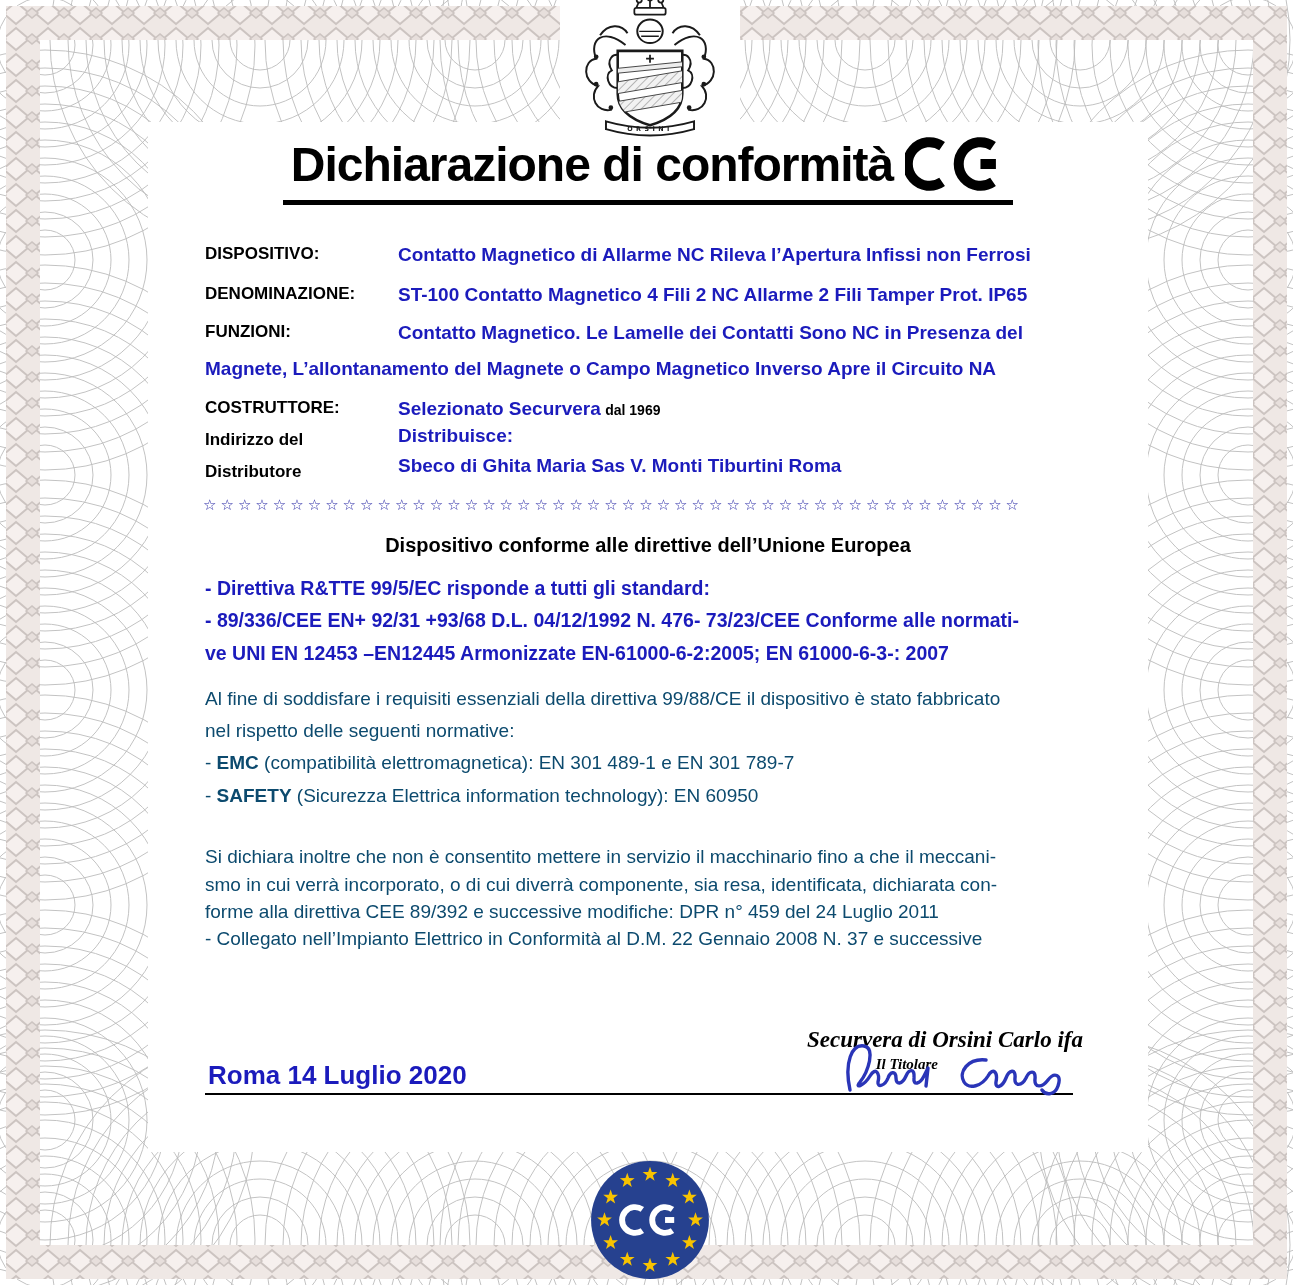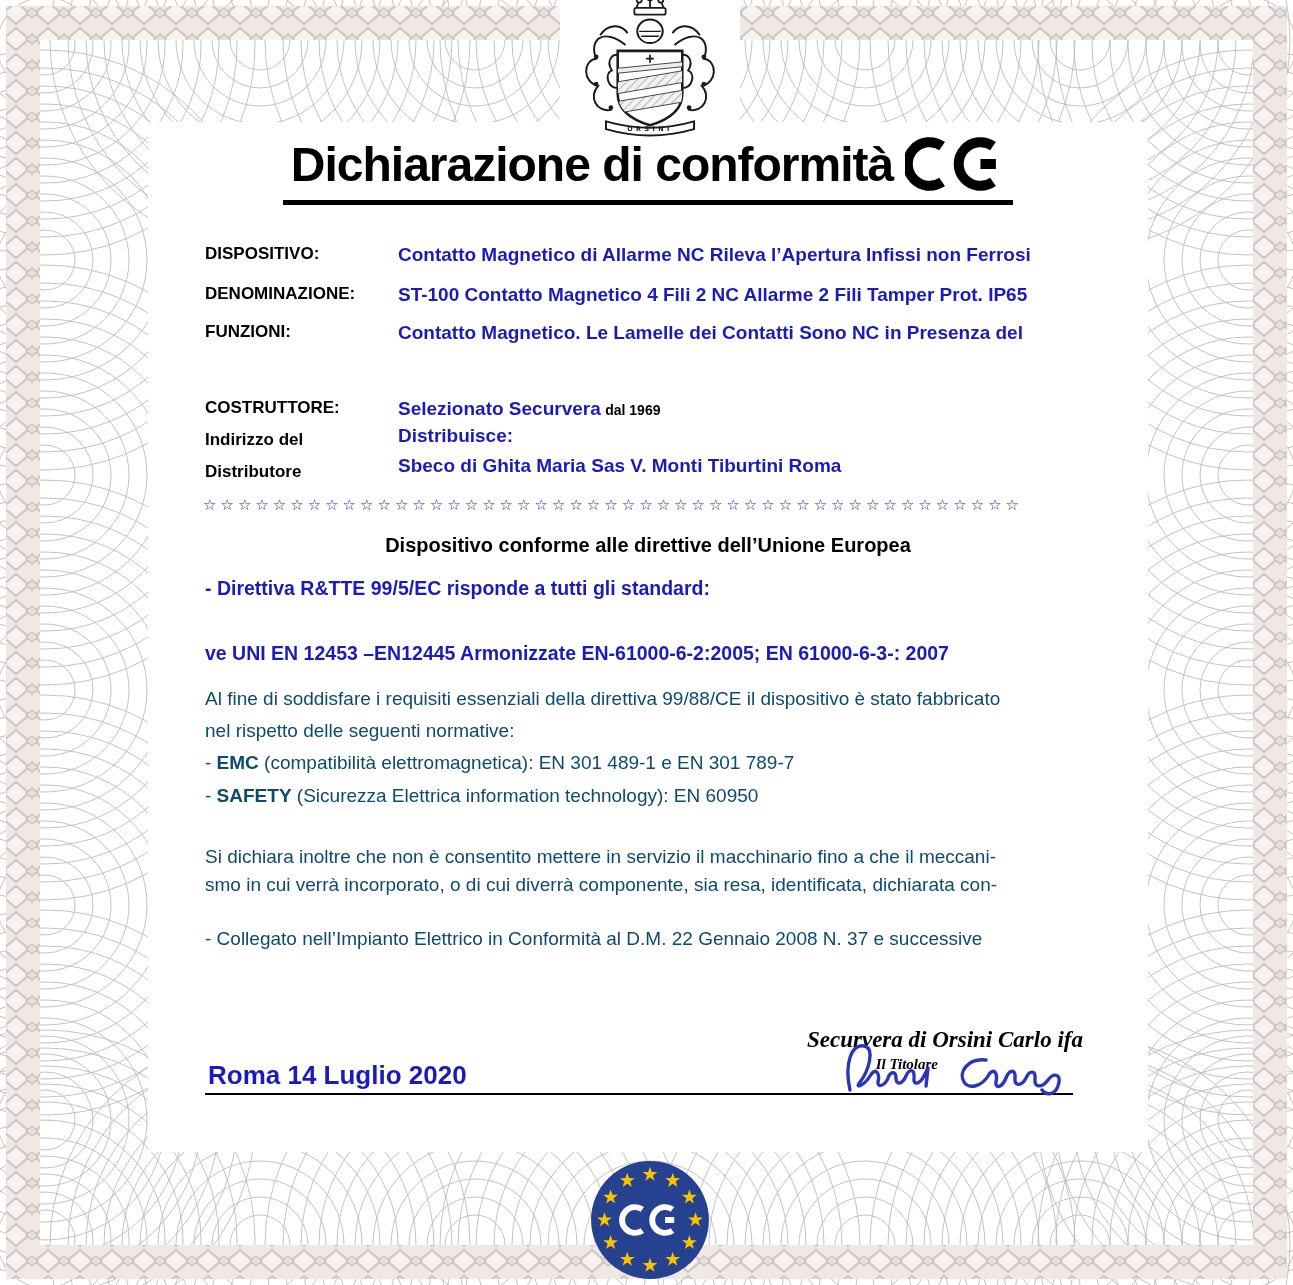--- a/index.html
+++ b/index.html
@@ -201,49 +201,52 @@
   </div>
 
   <div class="abs lbl" style="left:57px; top:122px;">DISPOSITIVO:</div>
   <div class="abs val" style="left:250px; top:122px;">Contatto Magnetico di Allarme NC Rileva l’Apertura Infissi non Ferrosi</div>
 
   <div class="abs lbl" style="left:57px; top:162px;">DENOMINAZIONE:</div>
   <div class="abs val" style="left:250px; top:162px;">ST-100 Contatto Magnetico 4 Fili 2 NC Allarme 2 Fili Tamper Prot. IP65</div>
 
   <div class="abs lbl" style="left:57px; top:200px;">FUNZIONI:</div>
   <div class="abs val" style="left:250px; top:200px;">Contatto Magnetico. Le Lamelle dei Contatti Sono NC in Presenza del</div>
+  <div class="abs val" style="left:57px; top:236px;">Magnete, L’allontanamento del Magnete o Campo Magnetico Inverso Apre il Circuito NA</div>
 
   <div class="abs lbl" style="left:57px; top:276px;">COSTRUTTORE:</div>
   <div class="abs" style="left:250px; top:276px;">
     <span class="val">Selezionato Securvera</span>
     <span class="val-suffix">dal 1969</span>
   </div>
   <div class="abs val" style="left:250px; top:303px;">Distribuisce:</div>
   <div class="abs lbl" style="left:57px; top:308px;text-align:right;">Indirizzo del</div>
   <div class="abs lbl" style="left:57px; top:340px;">Distributore</div>
   <div class="abs val" style="left:250px; top:333px;">Sbeco di Ghita Maria Sas V. Monti Tiburtini Roma</div>
 
   <div class="abs stars-row" style="left:55px; top:374px;">☆☆☆☆☆☆☆☆☆☆☆☆☆☆☆☆☆☆☆☆☆☆☆☆☆☆☆☆☆☆☆☆☆☆☆☆☆☆☆☆☆☆☆☆☆☆☆</div>
 
   <div class="abs conf-heading" style="left:0; top:412px;">Dispositivo conforme alle direttive dell’Unione Europea</div>
 
   <div class="abs blue-bold" style="left:57px; top:455px;">- Direttiva R&amp;TTE 99/5/EC risponde a tutti gli standard:</div>
+  <div class="abs blue-bold" style="left:57px; top:487px;">- 89/336/CEE EN+ 92/31 +93/68 D.L. 04/12/1992 N. 476- 73/23/CEE Conforme alle normati-</div>
   <div class="abs blue-bold" style="left:57px; top:520px;">ve UNI EN 12453 –EN12445 Armonizzate EN-61000-6-2:2005; EN 61000-6-3-: 2007</div>
 
   <div class="abs blue-reg" style="left:57px; top:566px;">Al fine di soddisfare i requisiti essenziali della direttiva 99/88/CE il dispositivo è stato fabbricato</div>
   <div class="abs blue-reg" style="left:57px; top:598px;">nel rispetto delle seguenti normative:</div>
   <div class="abs blue-reg" style="left:57px; top:630px;">
     <span>- </span><b>EMC</b><span> (compatibilità elettromagnetica): EN 301 489-1 e EN 301 789-7</span>
   </div>
   <div class="abs blue-reg" style="left:57px; top:663px;">
     <span>- </span><b>SAFETY</b><span> (Sicurezza Elettrica information technology): EN 60950</span>
   </div>
 
   <div class="abs blue-reg" style="left:57px; top:724px;">Si dichiara inoltre che non è consentito mettere in servizio il macchinario fino a che il meccani-</div>
   <div class="abs blue-reg" style="left:57px; top:752px;">smo in cui verrà incorporato, o di cui diverrà componente, sia resa, identificata, dichiarata con-</div>
+  <div class="abs blue-reg" style="left:57px; top:779px;">forme alla direttiva CEE 89/392 e successive modifiche: DPR n° 459 del 24 Luglio 2011</div>
   <div class="abs blue-reg" style="left:57px; top:806px;">- Collegato nell’Impianto Elettrico in Conformità al D.M. 22 Gennaio 2008 N. 37 e successive</div>
 
   <div class="abs sig-company" style="right:65px; top:905px;">Securvera di Orsini Carlo ifa</div>
   <div class="abs sig-role" style="right:210px; top:934px;text-align:center;">Il Titolare</div>
   <svg class="sig-scribble" style="left:688px; top:916px;" width="240" height="62" viewBox="0 0 240 62" aria-hidden="true">
     <g fill="none" stroke="#2a35b8" stroke-width="3.4" stroke-linecap="round" stroke-linejoin="round">
       <path d="M14,52 C8,24 16,6 28,8 C40,10 32,34 24,44 C18,51 28,48 34,38 C40,28 44,36 42,44 C41,50 49,48 52,40 C54,34 60,32 60,40 C60,47 66,47 70,38 C73,31 79,30 78,40 C77,48 84,46 88,38 L92,30 L90,48"></path>
       <path d="M150,22 C132,20 122,34 128,44 C133,52 146,48 152,38 C157,29 162,34 160,44 C159,51 166,50 170,40 C173,32 180,30 179,40 C178,49 186,48 190,40 C193,33 200,31 199,41 C198,50 206,50 212,42 C218,34 226,36 222,48 C219,57 210,58 206,52"></path>
     </g>
   </svg>

